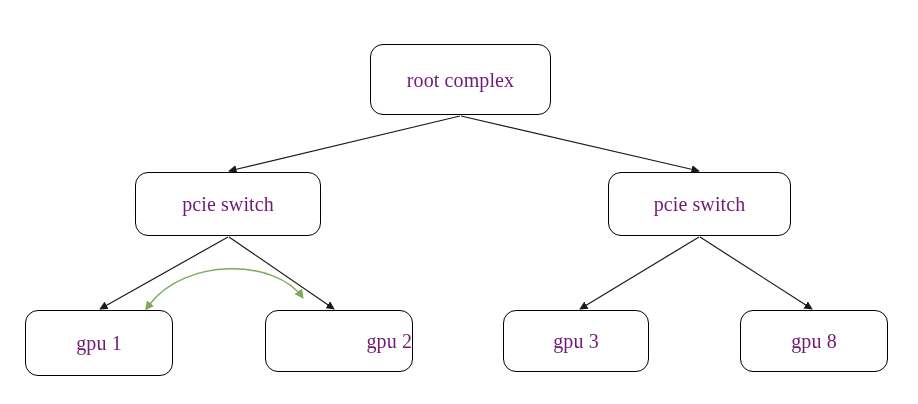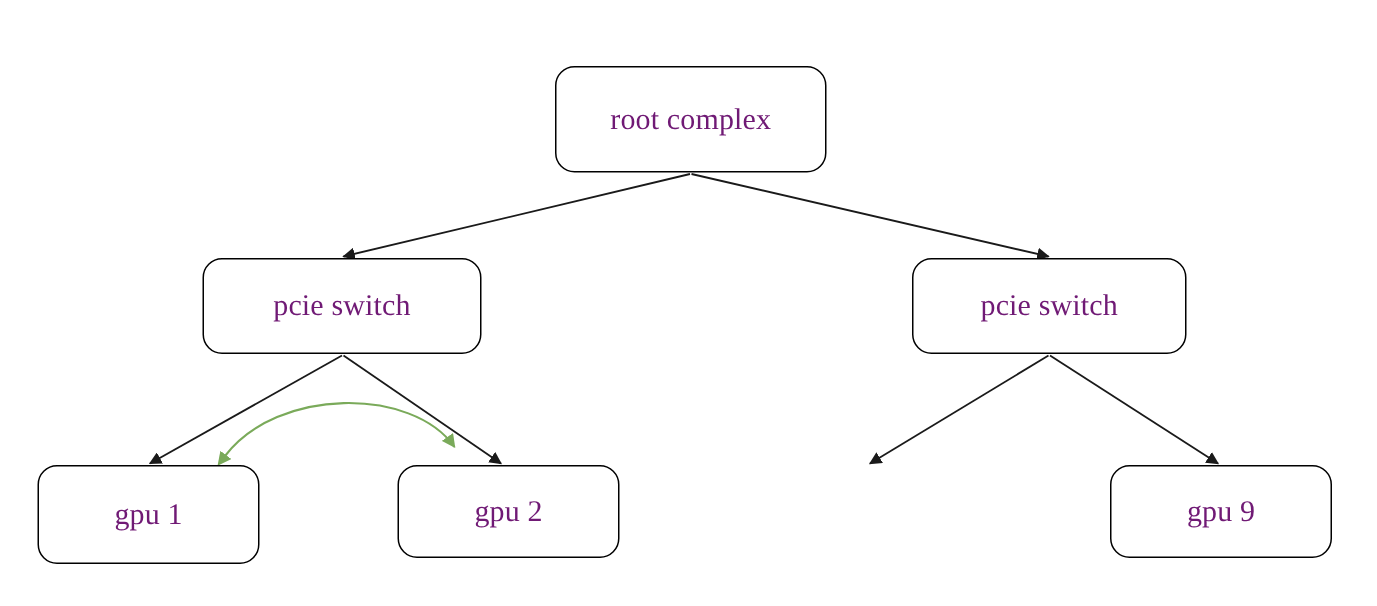--- a/index.html
+++ b/index.html
@@ -89,22 +89,25 @@
   </div>
 
   <div class="node" style="left:608px; top:172px; width:183px; height:64px;">
     <span class="node-label">pcie switch</span>
   </div>
 
   <div class="node" style="left:25px; top:310px; width:148px; height:66px;">
     <span class="node-label">gpu 1</span>
   </div>
 
-  <div class="node" style="left:265px; top:310px; width:148px; height:62px;">
+  <div class="node" style="left:265px; top:310px; width:148px; height:62px;justify-content:flex-end;">
     <span class="node-label">gpu 2</span>
   </div>
 
+  <div class="node" style="left:503px; top:310px; width:146px; height:62px;">
+    <span class="node-label">gpu 3</span>
+  </div>
 
   <div class="node" style="left:740px; top:310px; width:148px; height:62px;">
-    <span class="node-label">gpu 9</span>
+    <span class="node-label">gpu 8</span>
   </div>
 
 </div>
 
 </body></html>

